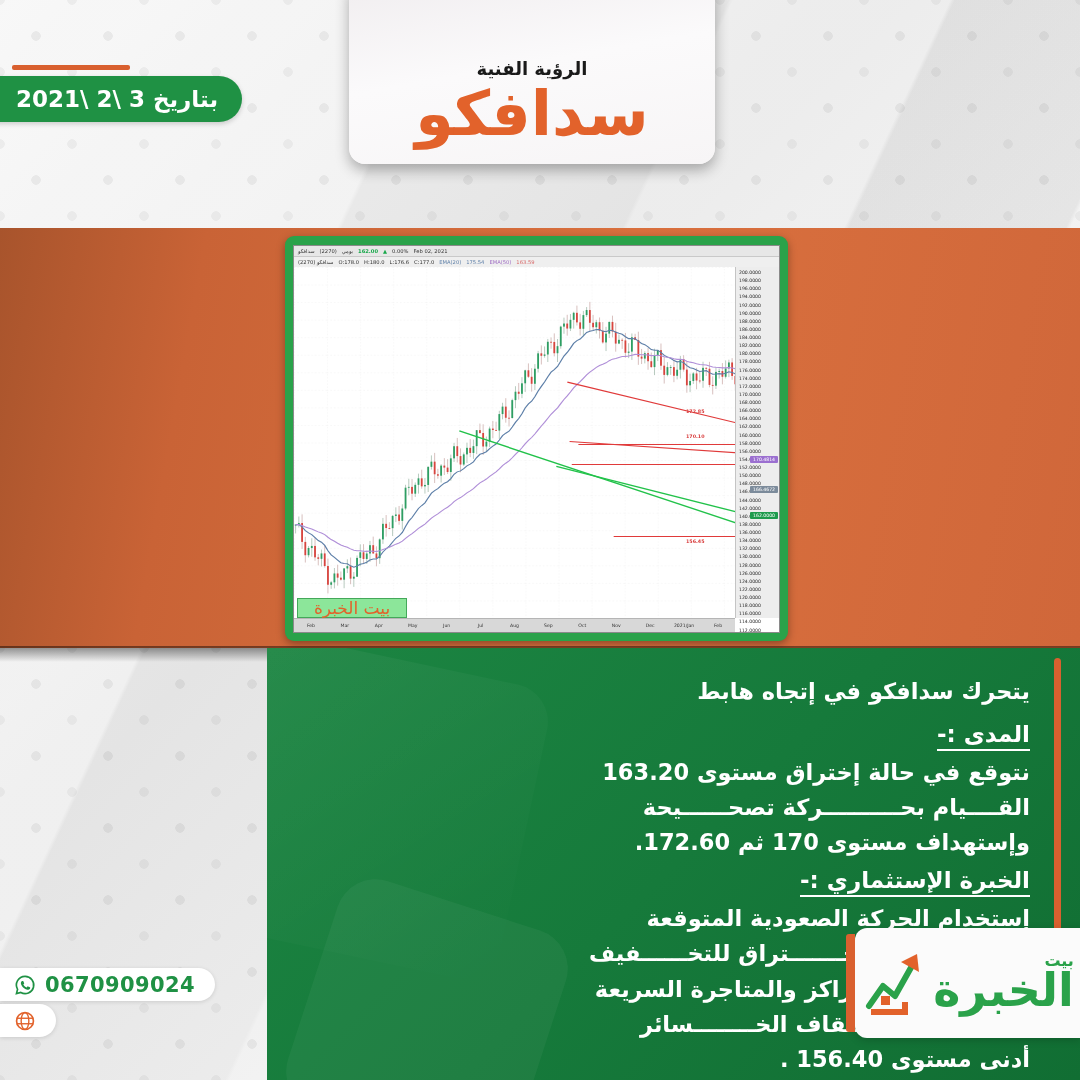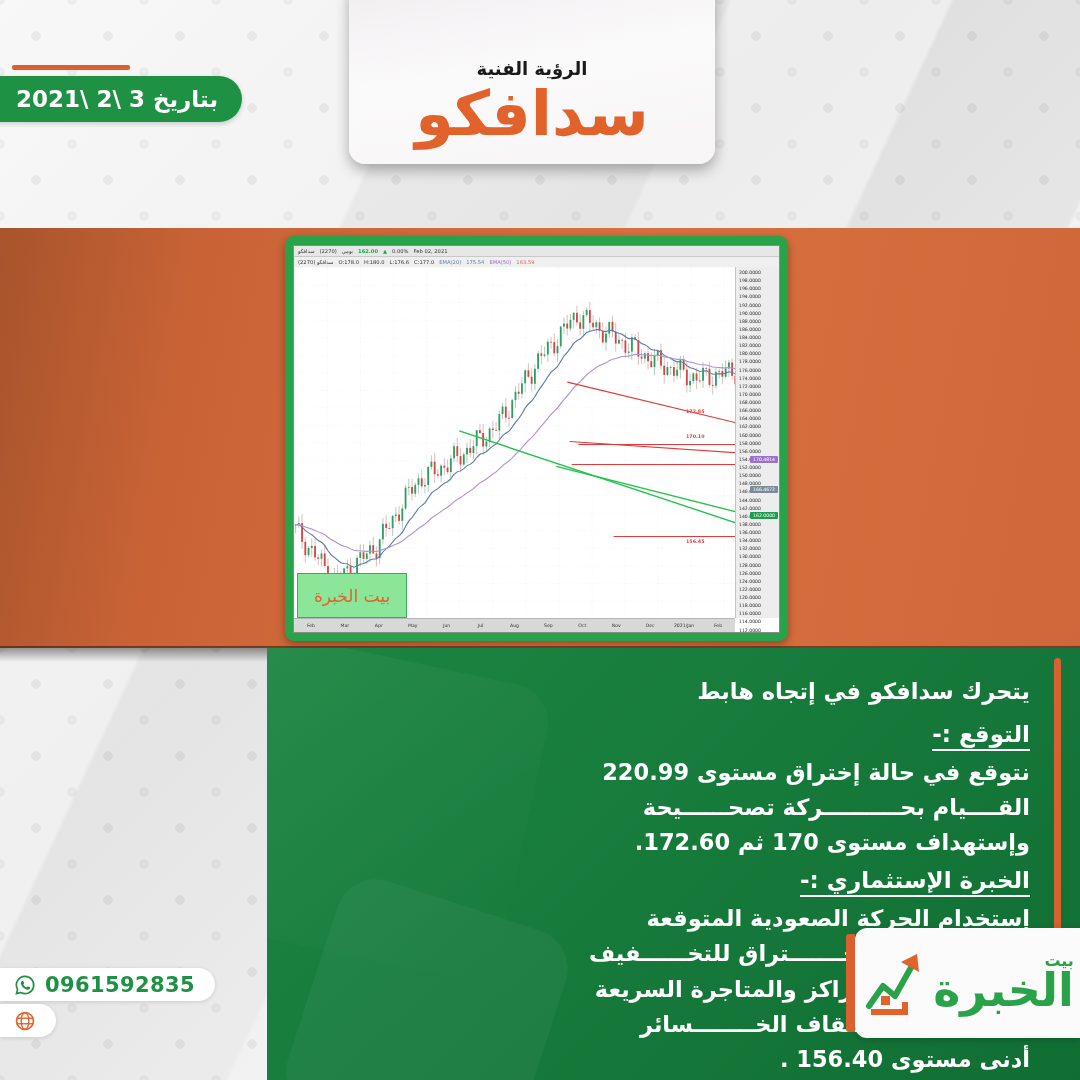--- a/index.html
+++ b/index.html
@@ -112,21 +112,21 @@
     position:absolute; right:1px; padding:1px 3px; font-size:4.6px;
     color:#fff; border-radius:1px; white-space:nowrap;
   }
   #time-axis{
     position:absolute; left:0; right:44px; bottom:0; height:14px;
     background:#d8d8d8; border-top:1px solid #b5b5b5;
     display:flex; align-items:center; font-size:4.6px; color:#333;
   }
   #time-axis span{ flex:1; text-align:center; }
   #chart-watermark{
-    position:absolute; left:3px; bottom:14px; width:110px; height:45px;
+    position:absolute; left:3px; bottom:14px; width:110px; height:20px;
     background:#8ce69a; border:1px solid #44a85a;
     display:flex; align-items:center; justify-content:center;
     color:#e2622b; font-size:17px; direction:rtl; font-weight:500;
   }
   .lvl-lbl{ position:absolute; font-size:4.8px; color:#d83a3a; font-weight:bold; }
 
   
   #green-panel{
     position:absolute; left:267px; top:648px; width:813px; height:432px;
     background:linear-gradient(135deg,#1b8240 0%,#15773a 45%,#12segment 0%,#127034 100%);
@@ -624,40 +624,40 @@
         <span>Feb</span>
       </div>
     <div id="chart-watermark">بيت الخبرة</div>
   </div>
 </div>
 
 <div id="green-panel">
   <div id="analysis">
     <div class="a-line">يتحرك سدافكو في إتجاه هابط</div>
     <div class="a-gap"></div>
-    <div><span class="a-head">التوقع :-</span></div>
-    <div class="a-line">نتوقع في حالة إختراق مستوى 220.99</div>
+    <div><span class="a-head">المدى :-</span></div>
+    <div class="a-line">نتوقع في حالة إختراق مستوى 163.20</div>
     <div class="a-line">القــــيام بحــــــــــركة تصحــــــيحة</div>
     <div class="a-line">وإستهداف مستوى 170 ثم 172.60.</div>
     <div><span class="a-head">الخبرة الإستثماري :-</span></div>
     <div class="a-line">إستخدام الحركة الصعودية المتوقعة</div>
     <div class="a-line">في حــــــالة الإخـــــــتراق للتخــــــفيف</div>
     <div class="a-line">والتخلص من المراكز والمتاجرة السريعة</div>
     <div class="a-line">مع الخبرة إيـــــــقاف الخــــــــسائر</div>
     <div class="a-line">أدنى مستوى 156.40 .</div>
   </div>
 </div>
 <div id="stripe-right"></div>
 
 <div class="pill" id="pill-phone">
   <svg class="ic" viewBox="0 0 24 24">
     <path fill="none" stroke="#1f9144" stroke-width="1.8" d="M12 2.6a9.4 9.4 0 0 0-8.1 14.1L2.7 21.3l4.7-1.2A9.4 9.4 0 1 0 12 2.6z"></path>
     <path fill="#1f9144" d="M9.2 7.6c-.3 0-.6.1-.8.4-.3.3-.9.9-.9 2.1s.9 2.4 1 2.6c.1.2 1.7 2.8 4.3 3.8 2.1.8 2.6.7 3 .6.5-.1 1.5-.6 1.7-1.2.2-.6.2-1.1.1-1.2l-.7-.4-1.6-.8c-.2-.1-.4-.1-.6.1l-.7.9c-.1.2-.3.2-.5.1-.2-.1-1-.4-1.9-1.2-.7-.6-1.2-1.4-1.3-1.6-.1-.2 0-.4.1-.5l.4-.5c.1-.2.2-.3.3-.5 0-.2 0-.3-.1-.5l-.8-1.8c-.2-.4-.4-.4-.6-.4h-.4z"></path>
   </svg>
-  <span class="txt">0961592835</span>
+  <span class="txt">0670909024</span>
 </div>
 
 <div class="pill" id="pill-web">
   <svg class="ic" viewBox="0 0 24 24">
     <circle cx="12" cy="12" r="9.2" fill="none" stroke="#e2622b" stroke-width="1.8"></circle>
     <ellipse cx="12" cy="12" rx="4.2" ry="9.2" fill="none" stroke="#e2622b" stroke-width="1.5"></ellipse>
     <line x1="2.9" y1="9" x2="21.1" y2="9" stroke="#e2622b" stroke-width="1.5"></line>
     <line x1="2.9" y1="15" x2="21.1" y2="15" stroke="#e2622b" stroke-width="1.5"></line>
   </svg>
 </div>

